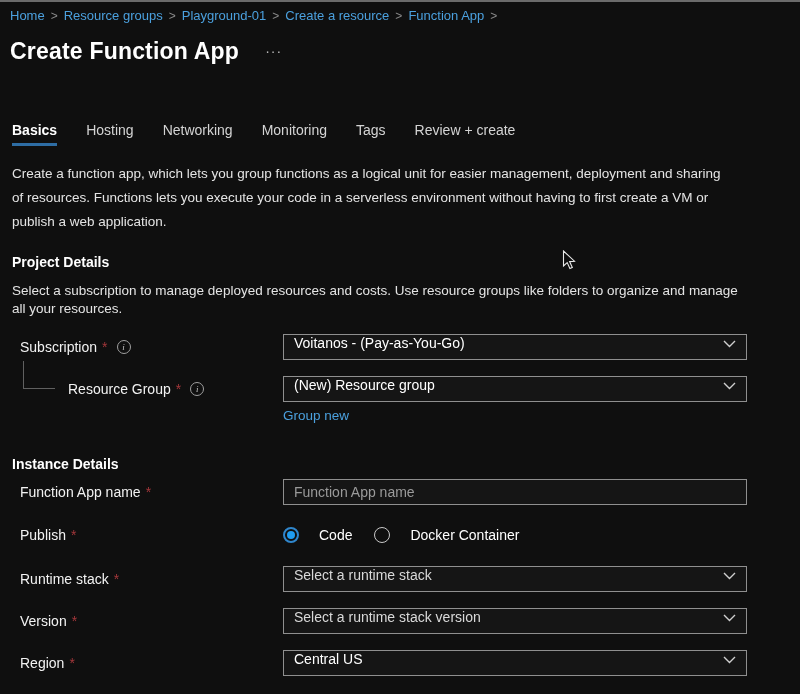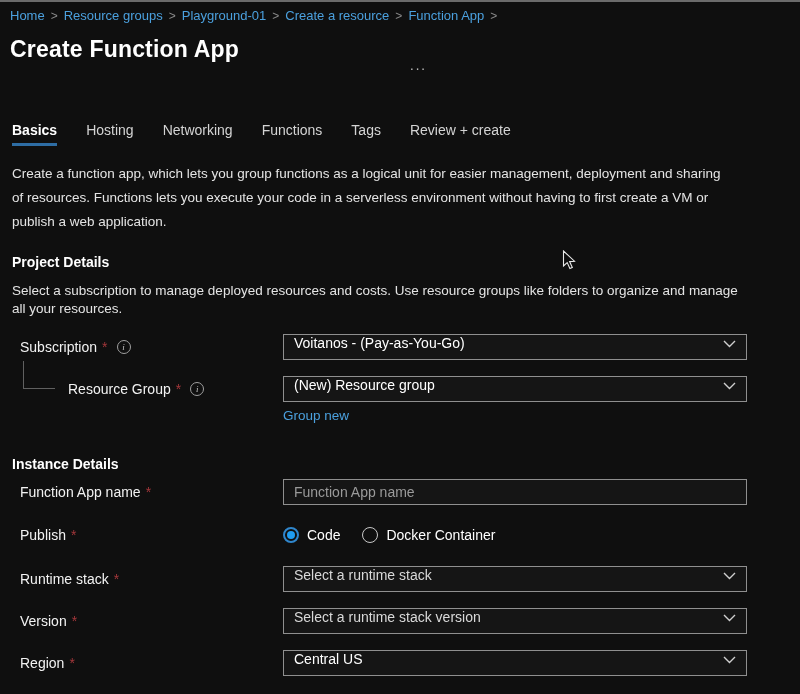--- a/index.html
+++ b/index.html
@@ -12,21 +12,21 @@
     overflow: hidden;
   }
   .top-strip { height: 2px; background: #6b6b6b; }
 
   
   .breadcrumb { margin: 6px 0 0 10px; font-size: 13px; line-height: 16px; }
   .breadcrumb a { color: #4ba0de; text-decoration: none; cursor: pointer; }
   .breadcrumb .sep { color: #8a8a8a; margin: 0 6px; font-size: 12px; }
 
   
-  .title-row { margin: 12px 0 0 10px; display: flex; height: 30px; flex-direction: column; }
+  .title-row { margin: 12px 0 0 10px; display: flex; align-items: center; height: 30px; }
   .page-title { font-size: 23px; font-weight: bold; color: #ffffff; letter-spacing: 0.2px; }
   .more-btn { margin-left: 26px; color: #b8b8b8; font-size: 14px; letter-spacing: 1px;
               cursor: pointer; background: none; border: none; line-height: 10px; }
 
   
   .tabs { margin: 56px 0 0 12px; display: flex; gap: 29px; }
   .tab { font-size: 14px; color: #d4d4d4; padding-bottom: 5px; border-bottom: 3px solid transparent; cursor: pointer; }
   .tab.active { color: #ffffff; font-weight: bold; border-bottom-color: #2e6da4; }
 
   
@@ -65,21 +65,21 @@
   .suffix { width: 464px; text-align: right; font-size: 13.5px; color: #e8e8e8; }
 
   
   .connector {
     position: absolute; left: 23px; top: -15px; width: 32px; height: 28px;
     border-left: 1px solid #606060; border-bottom: 1px solid #606060;
   }
 
   
   .radio-group { display: flex; align-items: center; gap: 22px; height: 22px; }
-  .radio-option { display: flex; align-items: center; gap: 8px; cursor: pointer; font-size: 14px; color: #ffffff; }
+  .radio-option { display: flex; align-items: center; gap: 20px; cursor: pointer; font-size: 14px; color: #ffffff; }
   .radio-circle { width: 16px; height: 16px; border-radius: 50%; border: 1.5px solid #c8c8c8;
                   display: inline-flex; align-items: center; justify-content: center; flex-shrink: 0; }
   .radio-circle.selected { border: 2px solid #2f86cc; }
   .radio-circle.selected::after { content: ""; width: 8px; height: 8px; border-radius: 50%; background: #1f9cf0; }
 
   
   .instance-heading { margin-top: 32px; }
   .fn-row { margin-top: 7px; }
 
   
@@ -96,21 +96,21 @@
 
 <div class="title-row">
   <h1 class="page-title">Create Function App</h1>
   <button class="more-btn">···</button>
 </div>
 
 <div class="tabs">
   <div class="tab active">Basics</div>
   <div class="tab">Hosting</div>
   <div class="tab">Networking</div>
-  <div class="tab">Functions</div>
+  <div class="tab">Monitoring</div>
   <div class="tab">Tags</div>
   <div class="tab">Review + create</div>
 </div>
 
 <p class="intro">Create a function app, which lets you group functions as a logical unit for easier management, deployment and sharing
 of resources. Functions lets you execute your code in a serverless environment without having to first create a VM or
 publish a web application.</p>
 
 <h2 class="section-heading">Project Details</h2>
 <p class="section-desc">Select a subscription to manage deployed resources and costs. Use resource groups like folders to organize and manage

